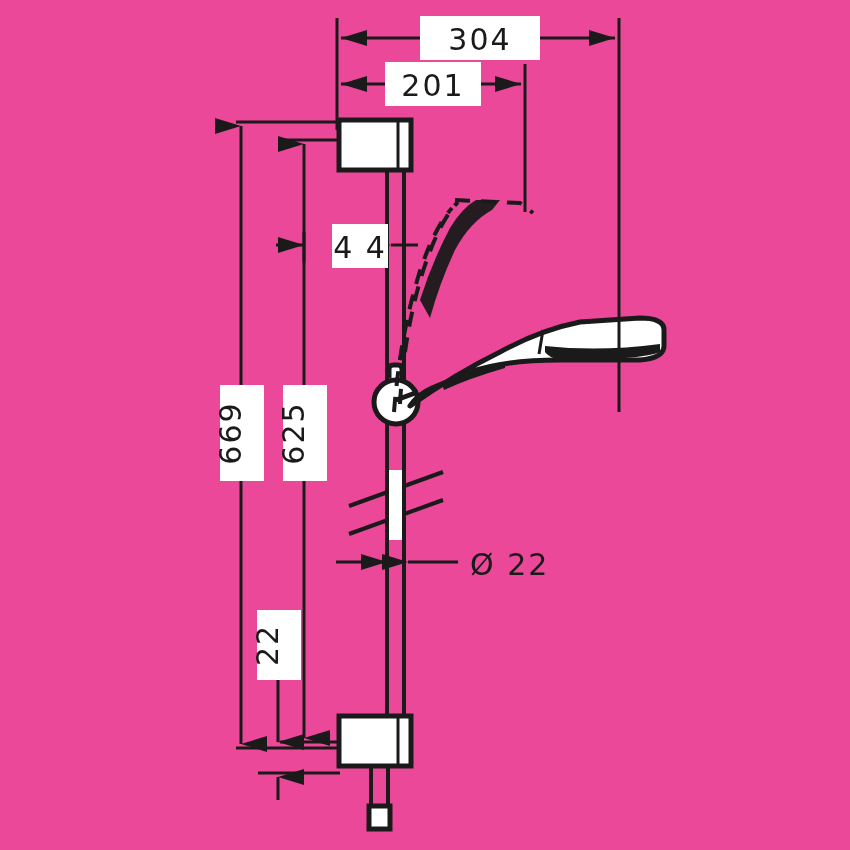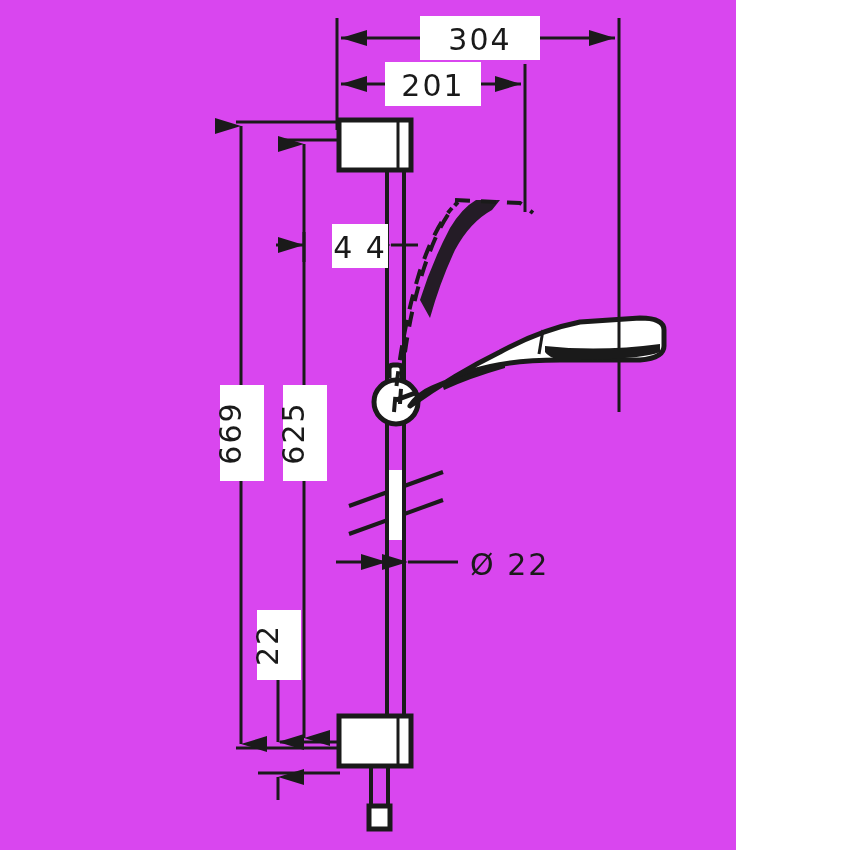--- a/index.html
+++ b/index.html
@@ -1,17 +1,17 @@
 <!DOCTYPE html>
 <html><head>
 <meta charset="utf-8">
 <style>
   html,body{margin:0;padding:0;background:#ffffff;}
   body{font-family:"DejaVu Sans", sans-serif;}
-  #stage{position:relative;width:736px;height:850px;background:#d946ef;overflow:hidden;}
+  #stage{position:relative;width:850px;height:850px;background:#ec4899;overflow:hidden;}
   #stage svg{position:absolute;left:0;top:0;}
   .dimtext{font-family:"DejaVu Sans", sans-serif;font-size:30px;fill:#1a1a1a;letter-spacing:2px;}
 </style>
 </head>
 <body>
 
 <div id="stage">
 
   <svg width="850" height="850" viewBox="0 0 850 850">
 

